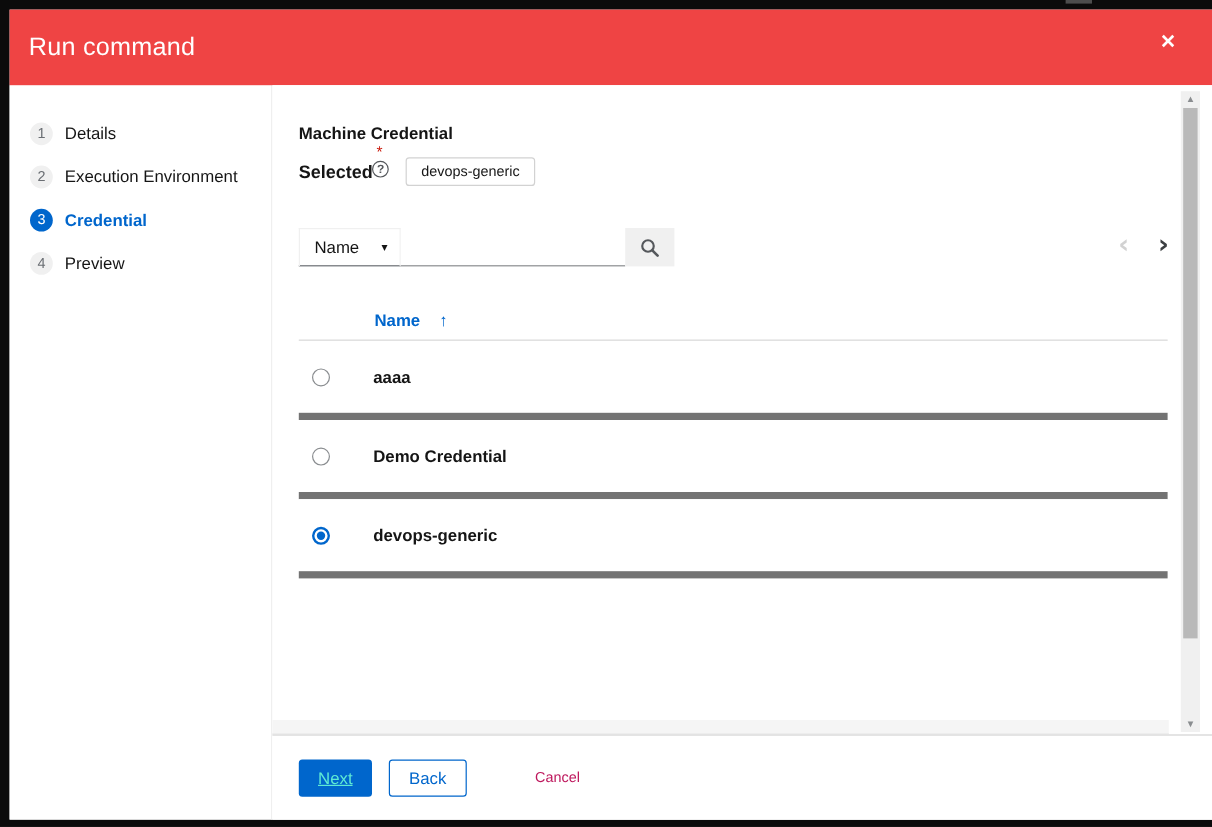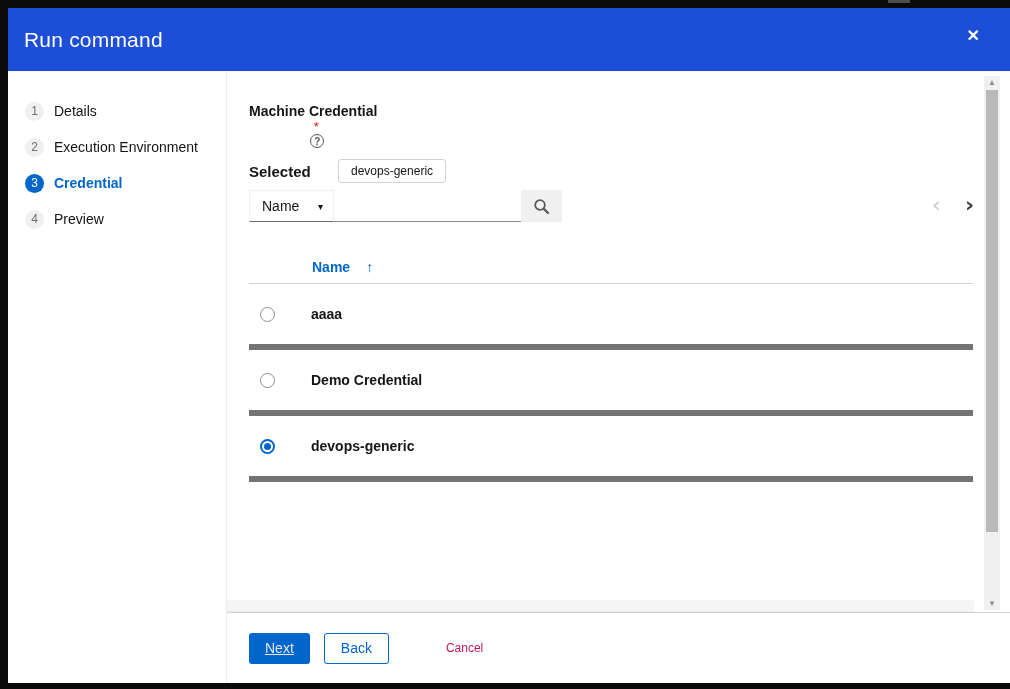--- a/index.html
+++ b/index.html
@@ -12,21 +12,21 @@
   .backdrop-bar { position:absolute; left:888px; top:0; width:22px; height:3px; background:#4d4d4d; }
 
   .modal {
     position: absolute; left: 8px; top: 8px;
     width: 1002px; height: 675px;
     background: #ffffff;
     display: flex; flex-direction: column;
   }
   
   .modal-header {
-    height: 63px; background: #1d4ed8; color: #fff;
+    height: 63px; background: #ef4444; color: #fff;
     display: flex; align-items: center; padding: 0 16px;
     flex: 0 0 auto; position: relative;
   }
   .modal-title { font-size: 21px; font-weight: 400; letter-spacing: .2px; }
   .close-btn {
     position: absolute; right: 30px; top: 20px;
     background: none; border: none; color: #fff; cursor: pointer;
     font-size: 16px; font-weight: 700; line-height: 1;
   }
   
@@ -52,21 +52,21 @@
   .field-label-row { position: absolute; left: 22px; top: 32px; display: flex; align-items: center; flex-direction: column; }
   .field-label { font-size: 14px; font-weight: 700; color: #151515; }
   .required { color: #c9190b; font-size: 13px; margin-left: 6px; }
   .help-icon {
     margin-left: 8px; width: 14px; height: 14px; border-radius: 50%;
     border: 1px solid #55585c; color: #55585c; font-size: 10px; font-weight: 700;
     display: flex; align-items: center; justify-content: center; cursor: pointer;
     background: none;
   }
 
-  .selected-row { position: absolute; left: 22px; top: 88px; display: flex; align-items: center; }
+  .selected-row { position: absolute; left: 22px; top: 60px; display: flex; align-items: center; }
   .selected-label { font-size: 15px; font-weight: 700; color: #151515; width: 89px; }
   .chip {
     border: 1px solid #d2d2d2; border-radius: 3px; background: #fff;
     font-size: 12px; color: #151515; padding: 4px 12px; line-height: 1.2;
   }
 
   
   .toolbar { position: absolute; left: 22px; top: 119px; height: 32px; display: flex; }
   .filter-select {
     width: 85px; height: 32px; background: #fff;
@@ -127,21 +127,21 @@
   .vscroll-down { bottom: 0; }
   .vscroll-thumb { position: absolute; left: 2px; top: 14px; width: 12px; height: 442px; background: #b9b9b9; cursor: grab; }
 
   
   .footer {
     position: absolute; left: 0; right: 0; top: 541px; bottom: 0;
     border-top: 1px solid #d2d2d2; background: #fff;
     display: flex; align-items: center; padding-left: 22px;
   }
   .btn { font-size: 14px; border-radius: 3px; cursor: pointer; height: 31px; }
-  .btn-primary { background: #0066cc; color: #e5e5e5; border: none; padding: 0 16px; text-decoration: underline; }
+  .btn-primary { background: #0066cc; color: #5eead4; border: none; padding: 0 16px; text-decoration: underline; }
   .btn-secondary { background: #fff; color: #0066cc; border: 1px solid #0066cc; padding: 0 16px; margin-left: 14px; }
   .btn-link { background: none; border: none; color: #be185d; margin-left: 57px; font-size: 12px; cursor: pointer; }
 
   .search-icon-svg { display: block; }
 </style>
 </head>
 <body>
 
 <div class="backdrop-bar"></div>
 

